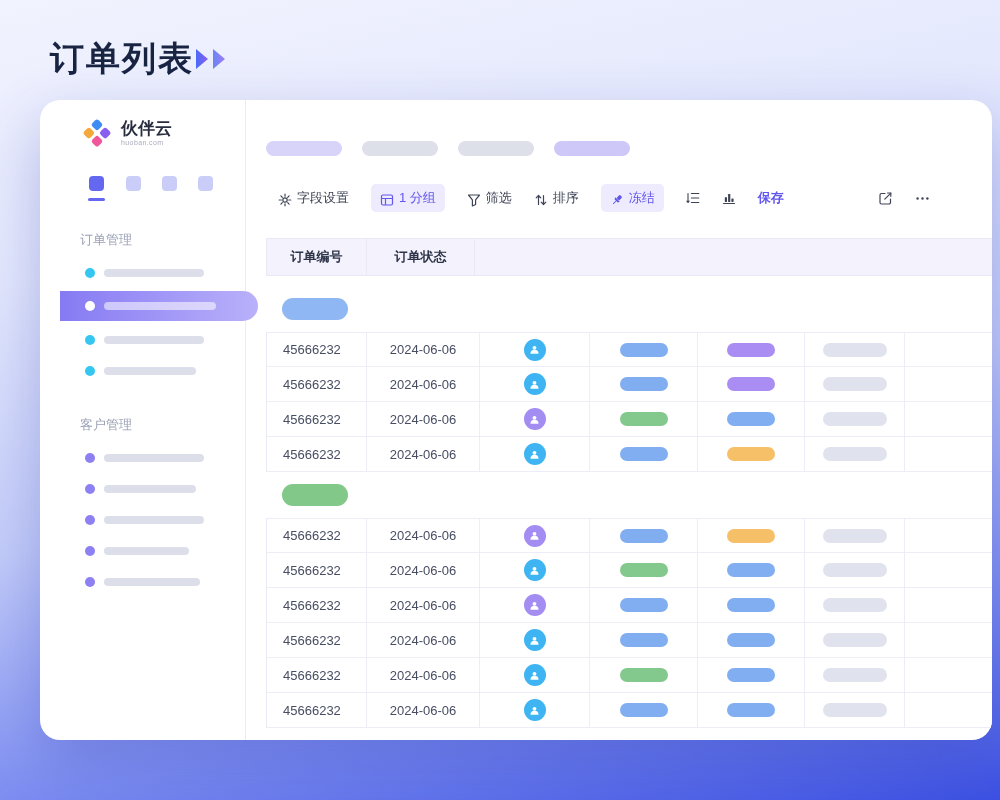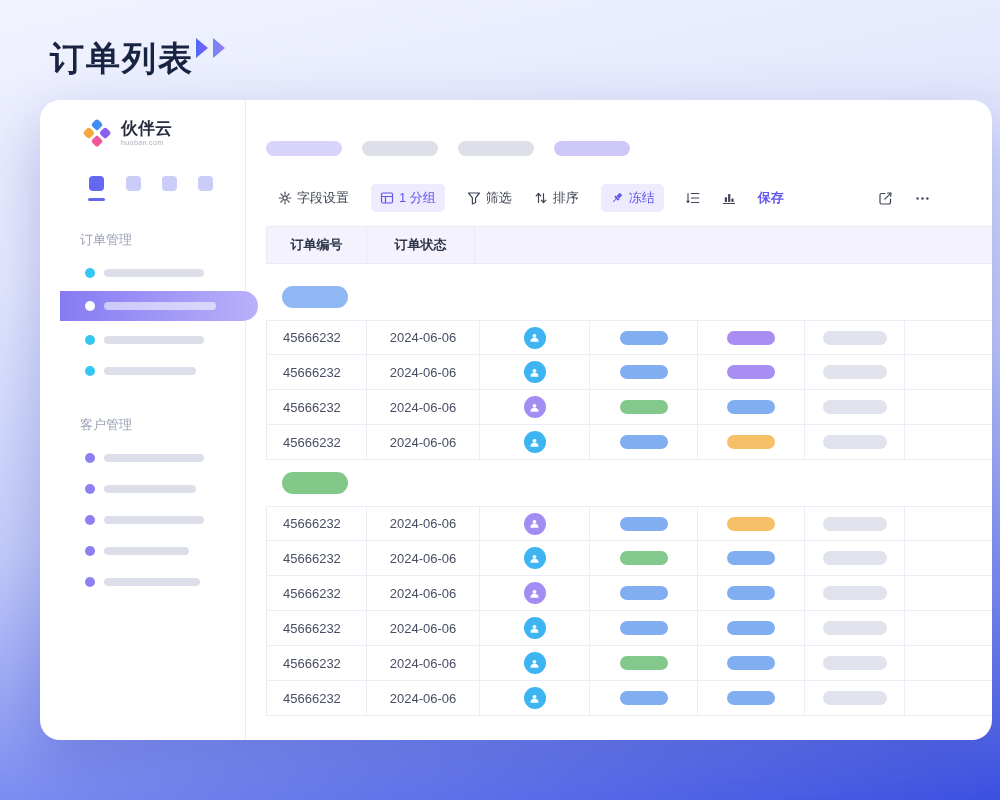--- a/index.html
+++ b/index.html
@@ -1,20 +1,20 @@
 <!DOCTYPE html>
 <html><head>
 <meta charset="utf-8">
 <style>
   *{margin:0;padding:0;box-sizing:border-box}
   html,body{width:1000px;height:800px;overflow:hidden}
   body{font-family:"Liberation Sans","DejaVu Sans",sans-serif}
   .stage{position:relative;width:1000px;height:800px;overflow:hidden;
     background:linear-gradient(168deg,#f1f3fe 0%,#e4e8fd 28%,#c3ccf9 55%,#7a8bf1 80%,#3c50e3 100%)}
-  .title-row{position:absolute;left:50px;top:36px;display:flex;align-items:flex-start;}
+  .title-row{position:absolute;left:50px;top:36px;display:flex;align-items:center;}
   .title-row h1{font-size:34px;font-weight:700;color:#182442;letter-spacing:2px}
   .card{position:absolute;left:40px;top:100px;width:952px;height:640px;background:#fff;
     border-radius:20px;box-shadow:0 24px 60px rgba(59,72,180,.32);display:flex;overflow:hidden}
   
   .sidebar{width:206px;flex-shrink:0;border-right:1px solid #ececf6;padding-top:18px;position:relative}
   .logo{display:flex;align-items:center;gap:9px;margin-left:42px}
   .logo-name{font-size:17px;font-weight:700;color:#272c3f;line-height:1.1}
   .logo-domain{font-size:7px;color:#a8acbd;letter-spacing:.4px}
   .nav-tabs{display:flex;gap:21px;margin:28px 0 0 48px}
   .nav-tab{display:flex;flex-direction:column;align-items:center;cursor:pointer}
@@ -28,26 +28,26 @@
   .side-item.selected{height:30px;margin:3px 0;margin-left:20px;width:198px;padding-left:25px;
     border-radius:0 15px 15px 0;background:linear-gradient(90deg,#867af3,#b9b1fa);
     position:relative;z-index:3}
   
   .main{flex:1;min-width:0;padding:41px 0 0 20px}
   .skel-row{display:flex;gap:20px}
   .skel-pill{height:15px;border-radius:7.5px}
   .toolbar{display:flex;align-items:center;margin-top:28px;padding-left:12px;padding-right:62px}
   .tb-left{display:flex;align-items:center;gap:22px}
   .tb-right{margin-left:auto;display:flex;align-items:center;gap:22px;color:#4a4f63}
-  .tb-item{display:flex;align-items:center;gap:5px;font-size:13px;color:#3e4456;cursor:pointer;white-space:nowrap}
+  .tb-item{display:flex;align-items:flex-end;gap:5px;font-size:13px;color:#3e4456;cursor:pointer;white-space:nowrap}
   .tb-item.hl{background:#edebfd;border-radius:5px;padding:5px 9px;color:#6156ee}
   .tb-item.accent{color:#6156ee;font-weight:700}
   .tb-icon{display:flex;align-items:center}
   
-  .table{margin-top:14px}
+  .table{margin-top:26px}
   .thead{display:flex;background:#f3f2fd;height:38px;align-items:stretch;
     border-top:1px solid #eaeaf5;border-left:1px solid #eaeaf5;border-bottom:1px solid #e8e9f4}
   .th{font-size:13px;font-weight:700;color:#2e3448;display:flex;align-items:center;justify-content:center;
     border-right:1px solid #e8e9f4}
   .spacer{flex:1;border-right:none !important}
   .c0{width:100px}.c1{width:113px}.c2{width:110px}.c3{width:108px}.c4{width:107px}.c5{width:100px}
   .group-row{height:46px;display:flex;align-items:center}
   .tgroup.first .group-row{margin-top:10px}
   .group-pill{width:66px;height:22px;border-radius:11px;margin-left:16px}
   .trow{display:flex;height:35px;align-items:stretch;background:#fff;

